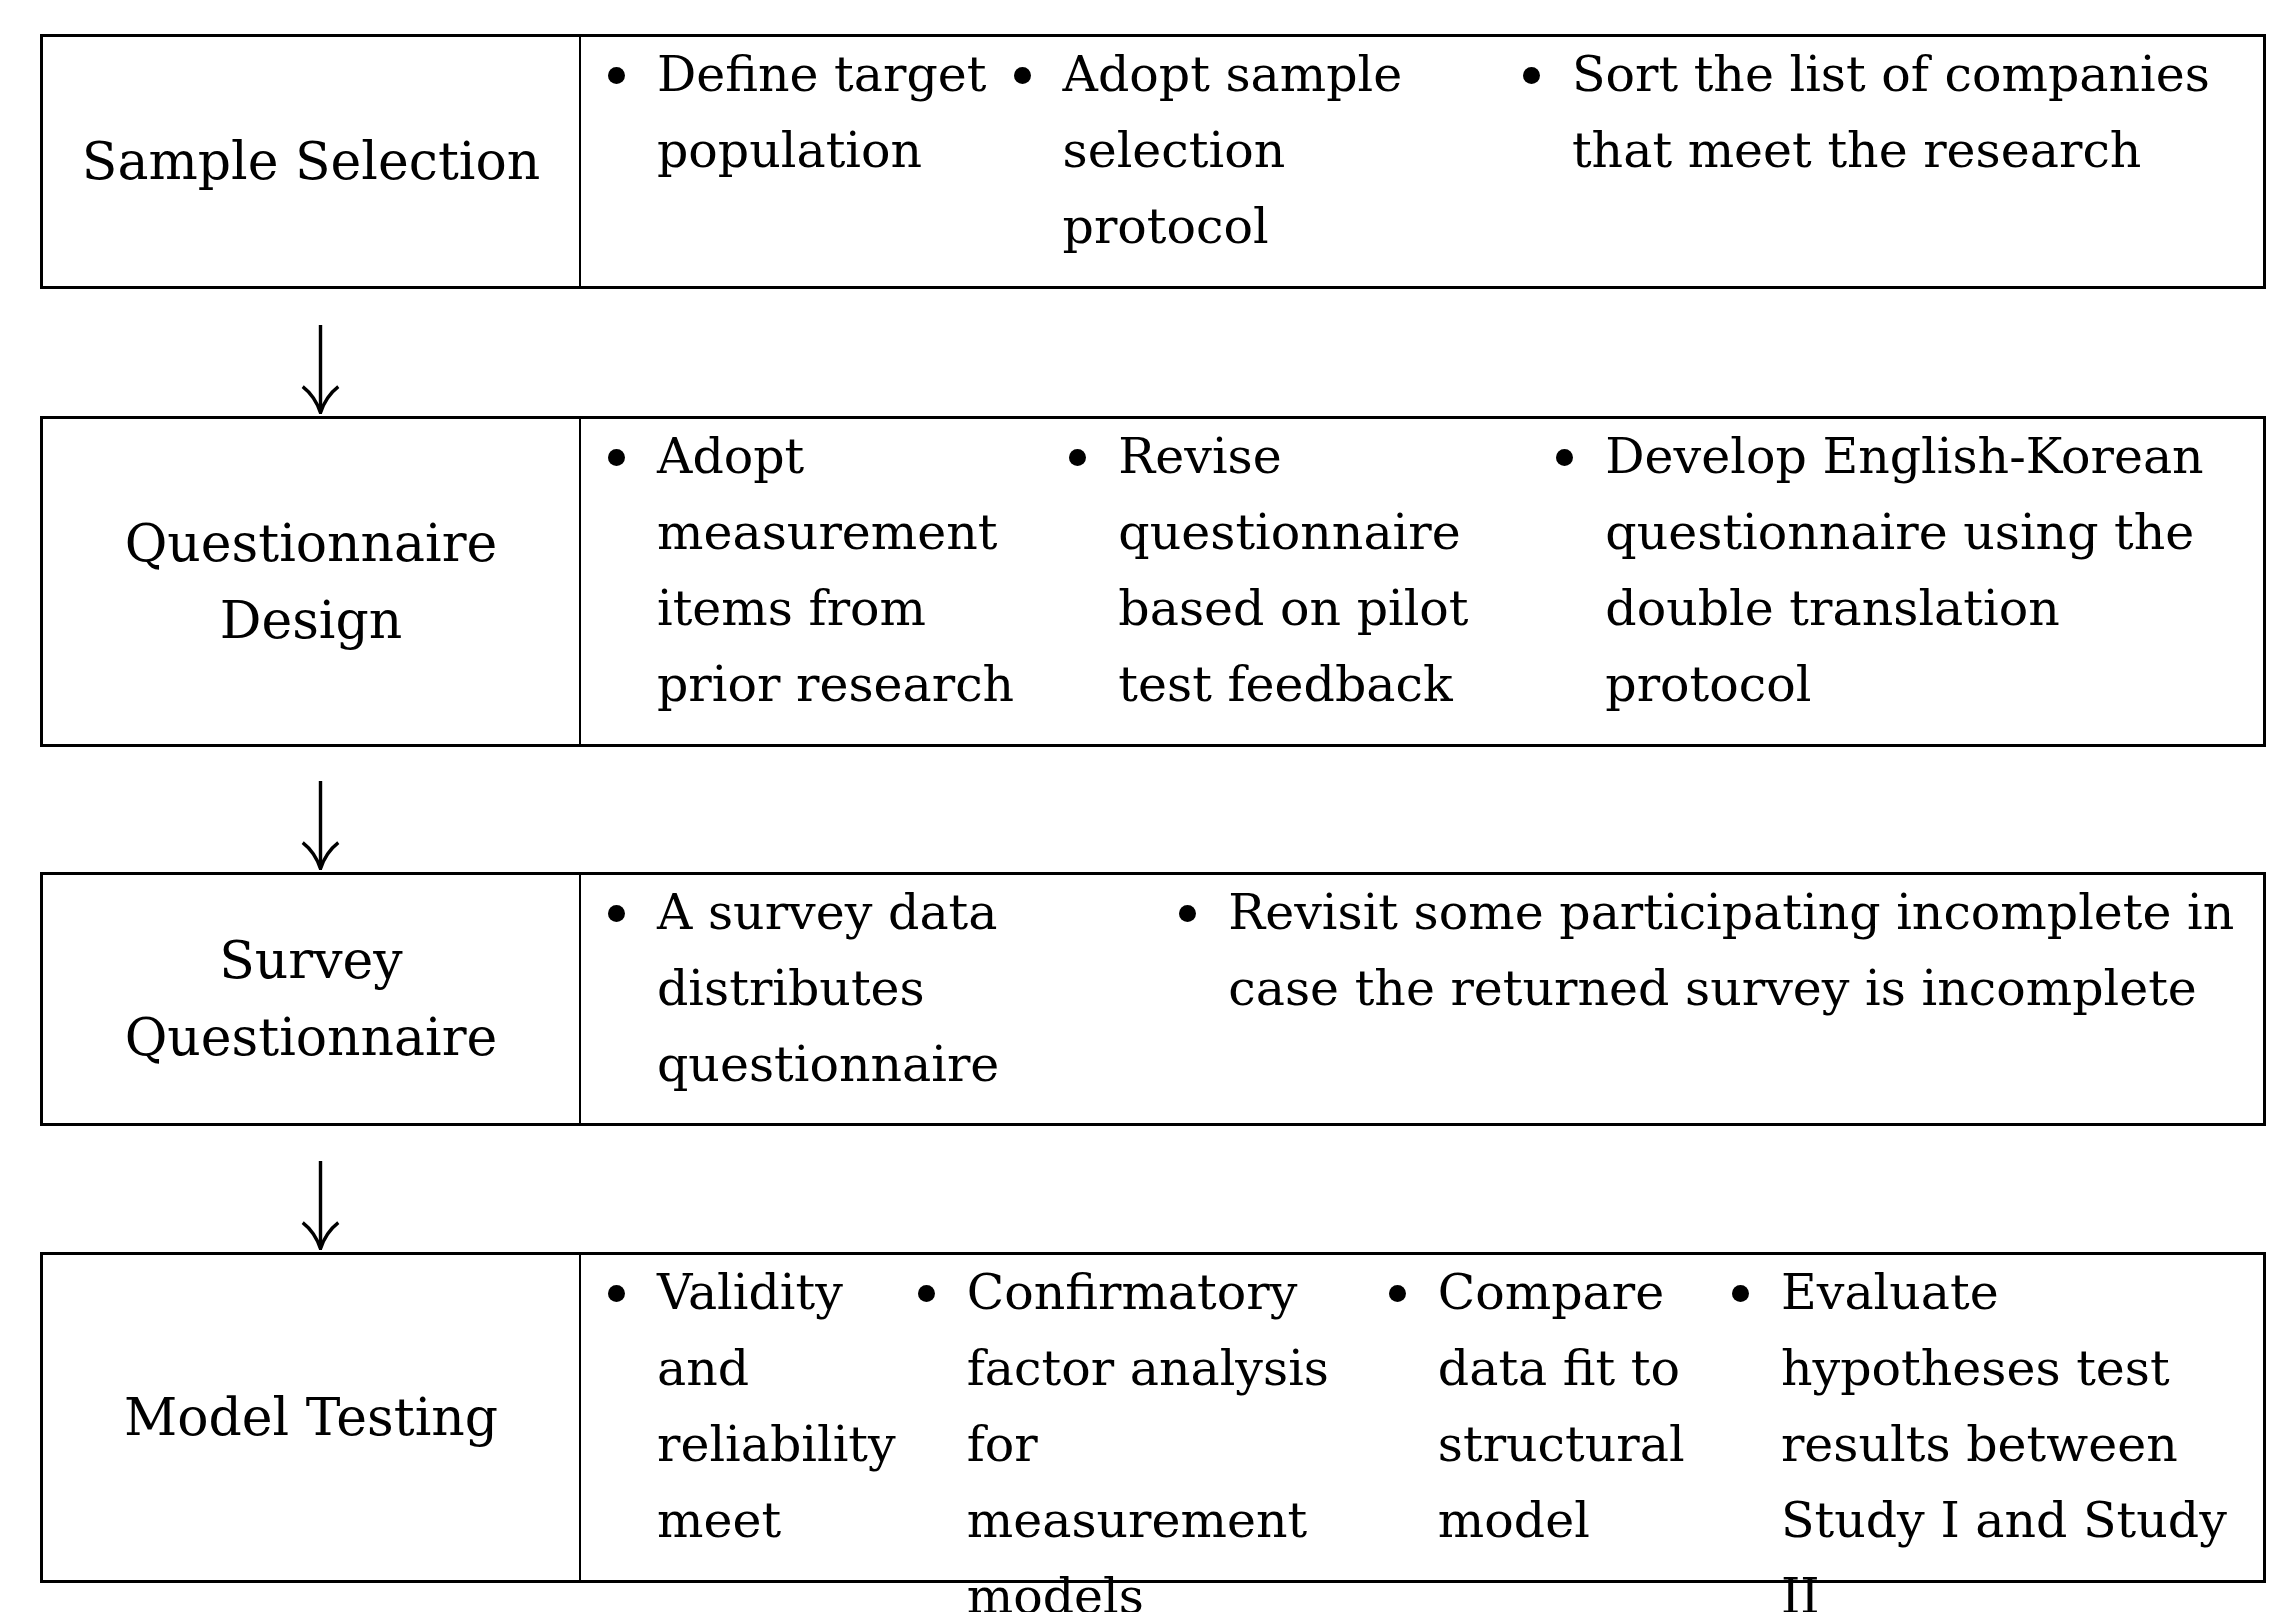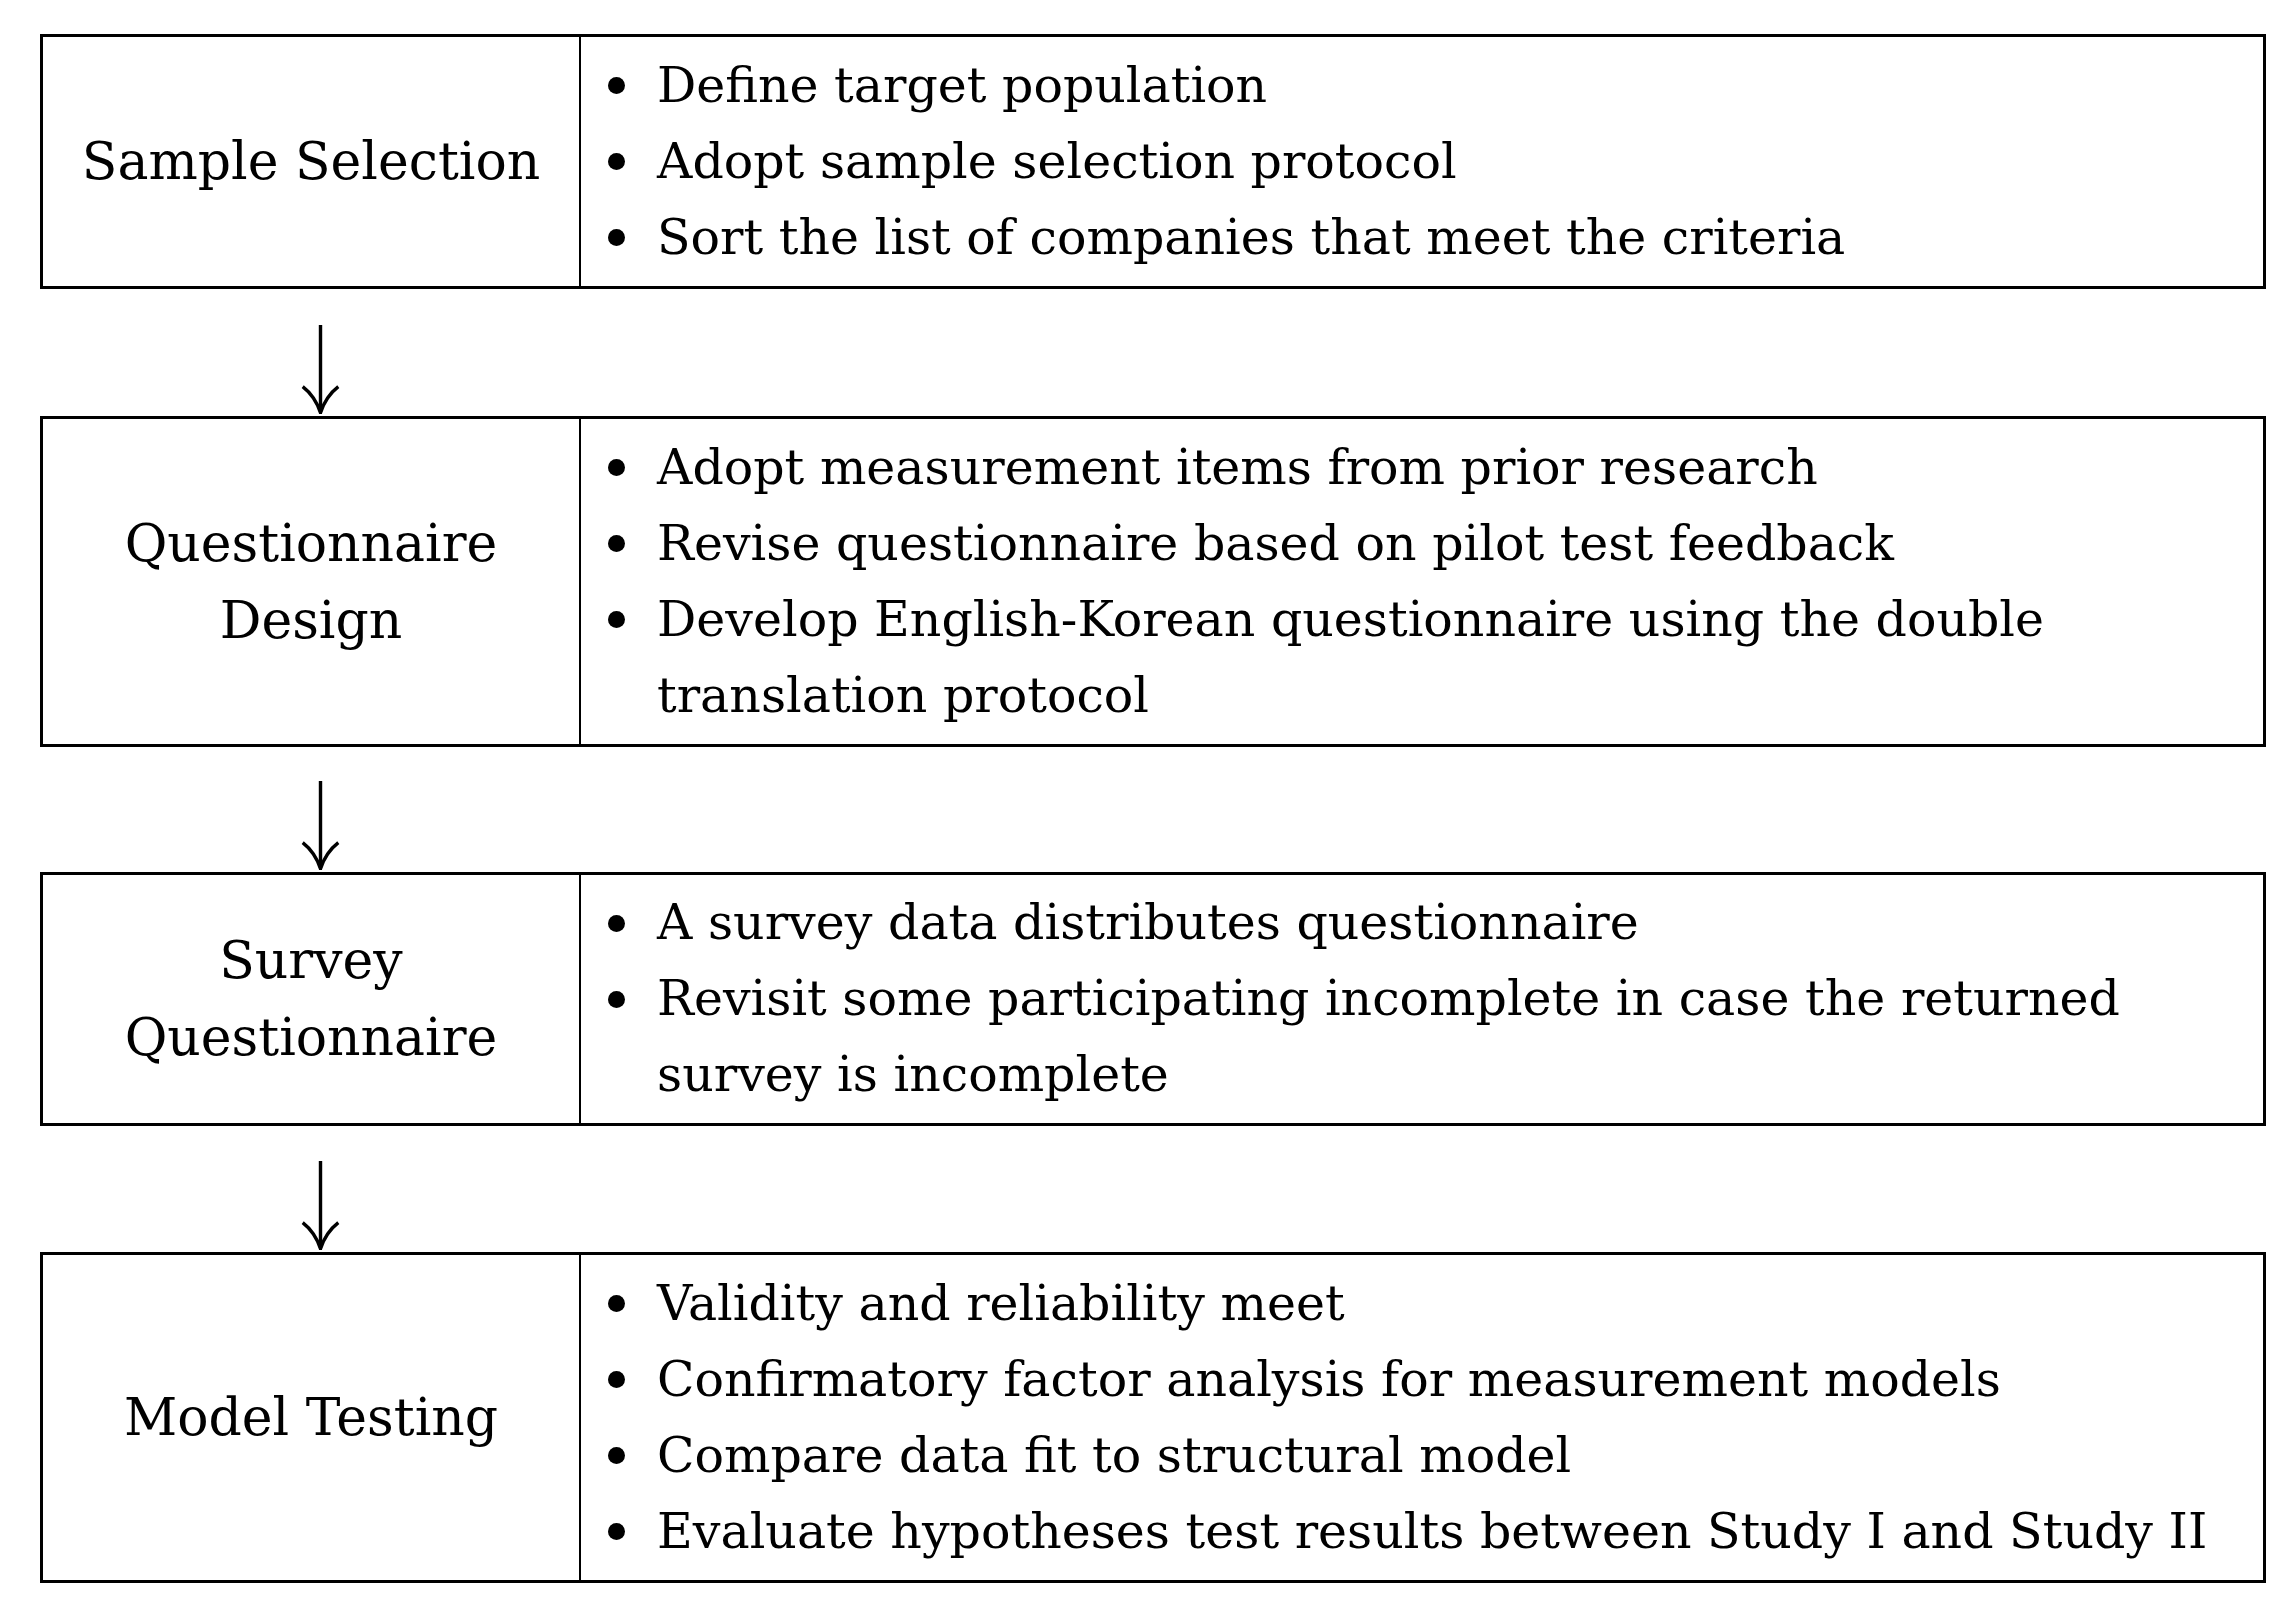--- a/index.html
+++ b/index.html
@@ -5,38 +5,38 @@
   html, body { margin:0; padding:0; background:#ffffff; }
   body { width:2295px; height:1613px; position:relative; overflow:hidden;
          font-family:"DejaVu Serif","Liberation Serif",serif; color:#000; }
   .stage { position:absolute; left:40px; top:34px; width:2226px; }
   .row { position:absolute; left:0; width:2226px; box-sizing:border-box;
          border:3.4px solid #000; display:flex; background:#fff; }
   .label { width:538px; box-sizing:border-box; border-right:2.7px solid #000;
            display:flex; align-items:center; justify-content:center; text-align:center;
            font-size:52px; line-height:77px; padding:0 20.6px; }
   .bullets { flex:1; box-sizing:border-box; padding:0 20.6px 0 27px;
-             display:flex; flex-direction:column; justify-content:center; }
+             display:flex; flex-direction:row; justify-content:center;gap:22px; }
   .item { position:relative; padding-left:49px; font-size:49px; line-height:76px; }
   .item::before { content:""; position:absolute; left:0; top:29.5px; width:17px; height:17px;
                   border-radius:50%; background:#000; }
   .arrow { position:absolute; left:253px; width:27px; }
   .arrow svg { display:block; }
 </style>
 </head>
 <body>
 
 <div class="stage">
 
   <div class="row" style="top:0; height:255px;">
     <div class="label">Sample Selection</div>
     <div class="bullets">
       <div class="item">Define target population</div>
       <div class="item">Adopt sample selection protocol</div>
-      <div class="item">Sort the list of companies that meet the criteria</div>
+      <div class="item">Sort the list of companies that meet the research</div>
     </div>
   </div>
 
   <div class="arrow" style="top:291px;">
     <svg width="55" height="89" viewBox="0 0 80 130">
       <line x1="40" y1="0" x2="40" y2="122" stroke="#000" stroke-width="5"></line>
       <path d="M14 90 Q32 104 40 128 Q48 104 66 90" fill="none" stroke="#000" stroke-width="5"></path>
     </svg>
   </div>
 

